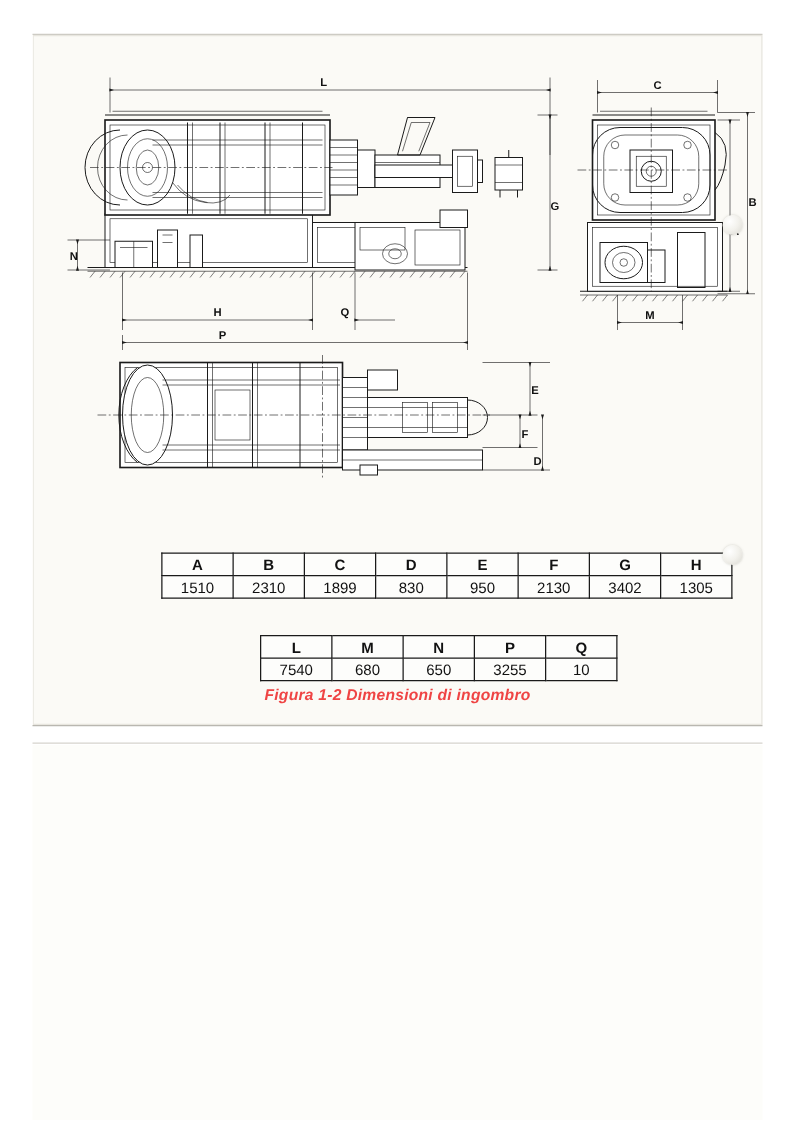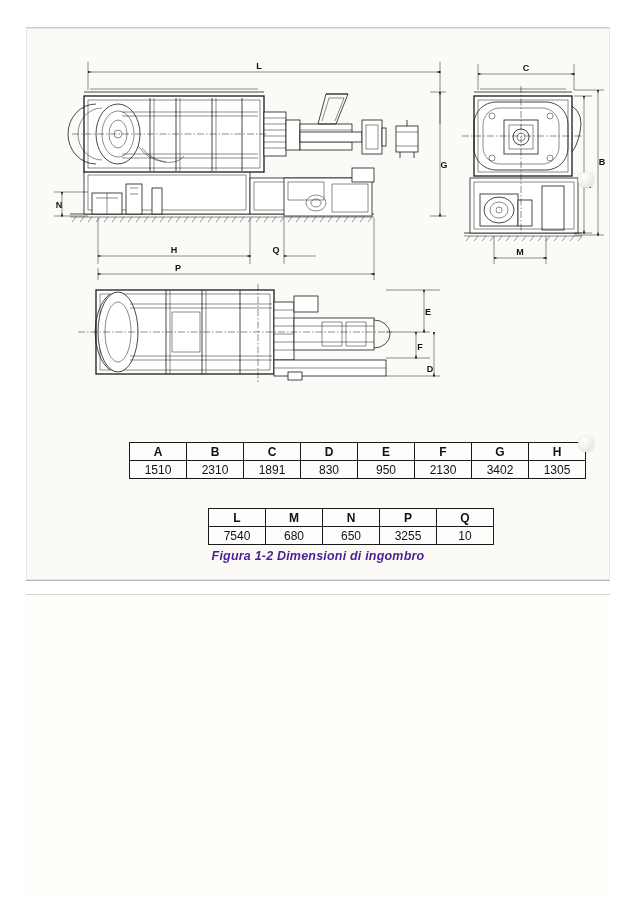--- a/index.html
+++ b/index.html
@@ -104,21 +104,21 @@
   
   #figure-caption {
     position: absolute;
     left: 0;
     top: 521px;
     width: 584px;
     text-align: center;
     font-size: 12.5px;
     font-style: italic;
     font-weight: bold;
-    color: #4c1d95;
+    color: #ef4444;
     letter-spacing: .2px;
     font-family: "Liberation Sans", sans-serif;
   }
 </style>
 </head>
 <body>
 
 <div class="scan-edge-top"></div>
 <div id="page-scan">
 
@@ -456,21 +456,21 @@
       <th>C</th>
       <th>D</th>
       <th>E</th>
       <th>F</th>
       <th>G</th>
       <th>H</th>
     </tr>
     <tr>
       <td>1510</td>
       <td>2310</td>
-      <td>1891</td>
+      <td>1899</td>
       <td>830</td>
       <td>950</td>
       <td>2130</td>
       <td>3402</td>
       <td>1305</td>
     </tr>
   </tbody>
     </table>
 
   <table class="dim-table" id="table-secondary">

